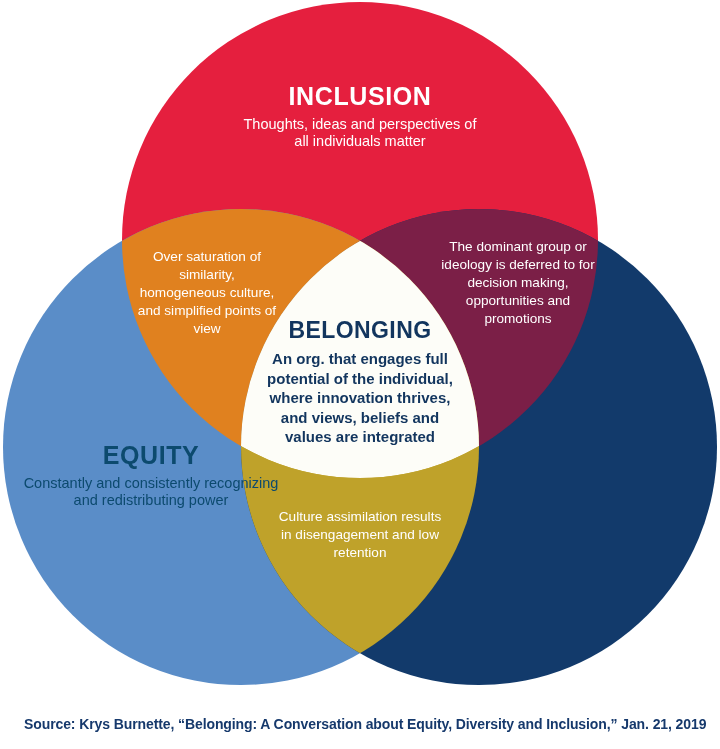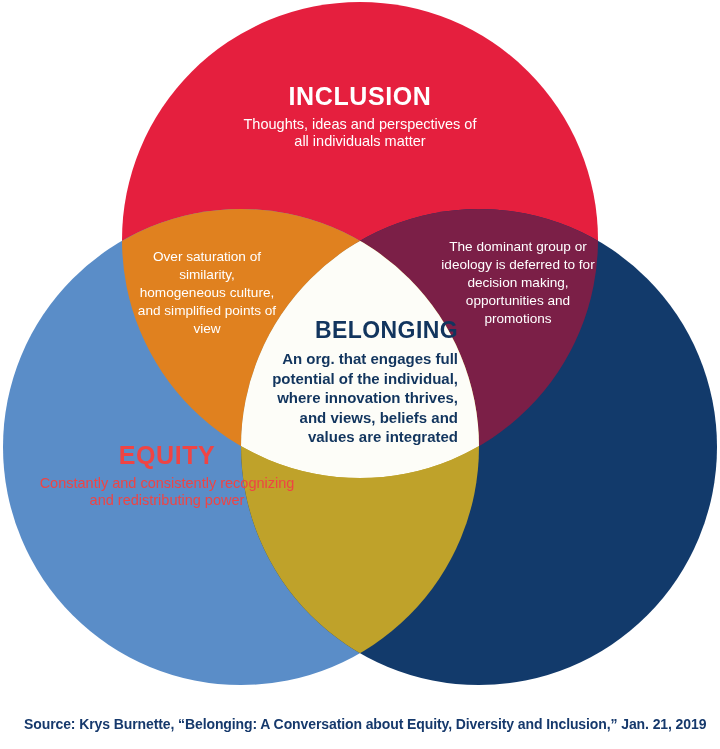--- a/index.html
+++ b/index.html
@@ -44,33 +44,32 @@
   
   .primary .lbl-title { font-size: 25px; margin-bottom: 4px; }
   .primary .lbl-body  { font-size: 14.5px; font-weight: normal; }
 
   #label-inclusion {
     left: 240px; top: 72px; width: 240px;
     color: #ffffff;
     margin-top: 9px;
   }
   #label-equity {
-    left: 38px; top: 440px; width: 258px;
-    color: #ef4444;
+    left: 22px; top: 440px; width: 258px;
+    color: #0c4a6e;
   }
   #label-diversity {
     left: 470px; top: 440px; width: 240px;
     color: #ffffff;
   }
 
   
   #label-belonging {
     left: 262px; top: 316px; width: 196px;
     color: #12355e;
-    text-align: right;
   }
   #label-belonging .lbl-title { font-size: 23px; margin-bottom: 5px; letter-spacing: 0.4px; }
   #label-belonging .lbl-body  { font-size: 15px; font-weight: bold; line-height: 1.3; }
 
   
   .inter .lbl-body { font-size: 13.6px; font-weight: normal; line-height: 1.33; }
 
   #label-overlap-top-left {
     left: 136px; top: 248px; width: 142px;
     color: #ffffff;
@@ -155,20 +154,23 @@
   </div>
 
   <div class="label-block inter" id="label-overlap-top-left">
     <span class="lbl-body">Over saturation of similarity, homogeneous culture, and simplified points of view</span>
   </div>
 
   <div class="label-block inter" id="label-overlap-top-right">
     <span class="lbl-body">The dominant group or ideology is deferred to for decision making, opportunities and promotions</span>
   </div>
 
+  <div class="label-block inter" id="label-overlap-bottom">
+    <span class="lbl-body">Culture assimilation results in disengagement and low retention</span>
+  </div>
 
   <div class="label-block" id="label-belonging">
     <span class="lbl-title">BELONGING</span>
     <span class="lbl-body">An org. that engages full potential of the individual, where innovation thrives, and views, beliefs and values are integrated</span>
   </div>
 
 </div>
 
 <div id="source-caption">Source: Krys Burnette, “Belonging: A Conversation about Equity, Diversity and Inclusion,” Jan. 21, 2019</div>
 

